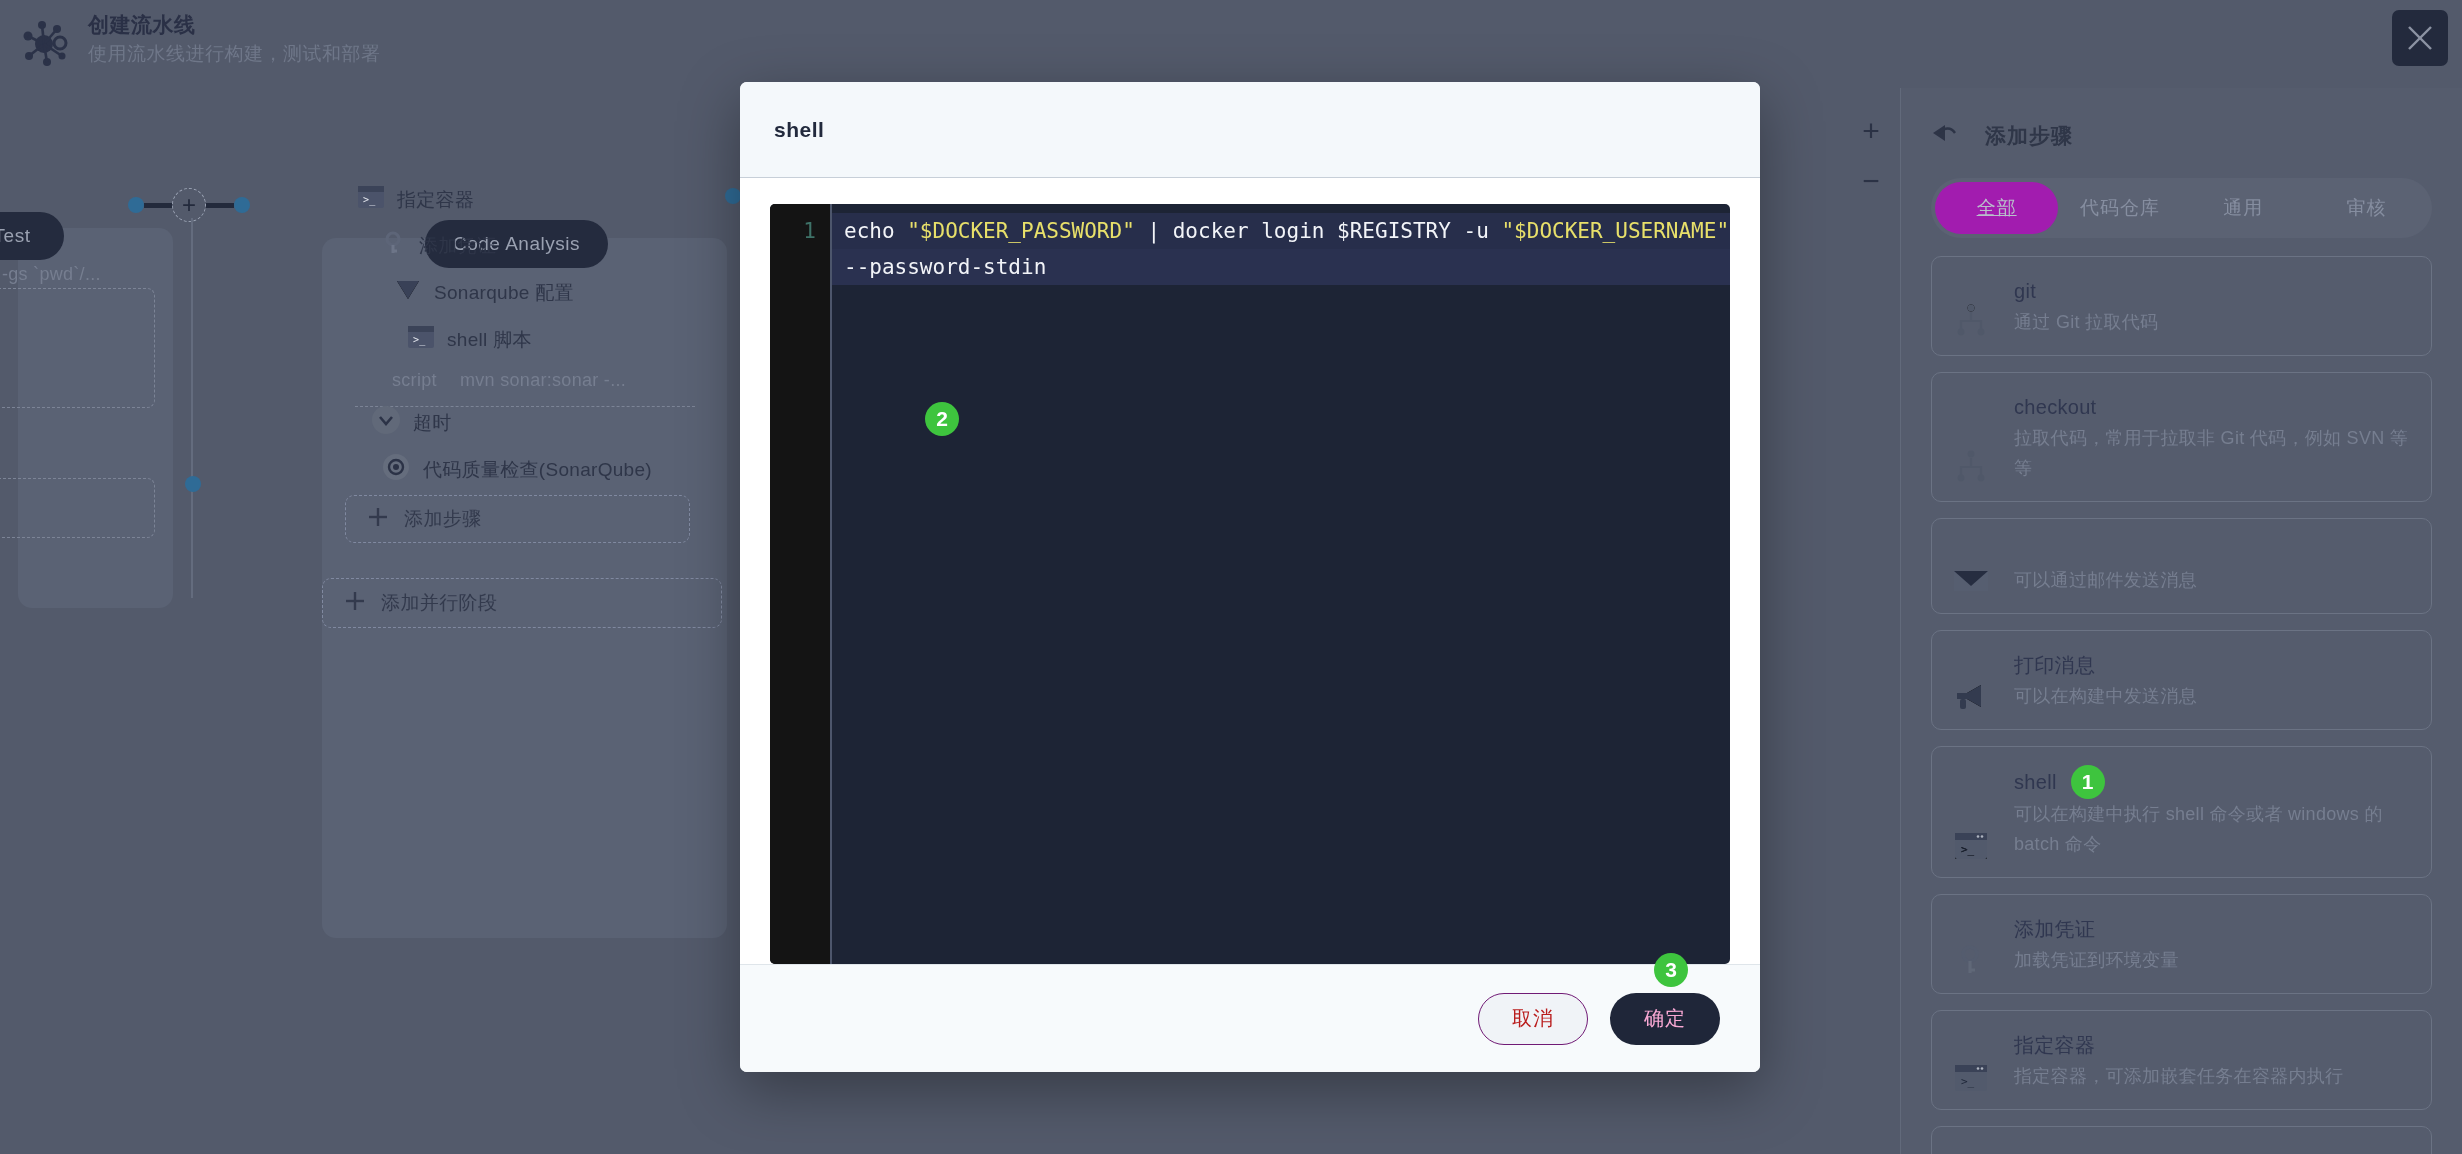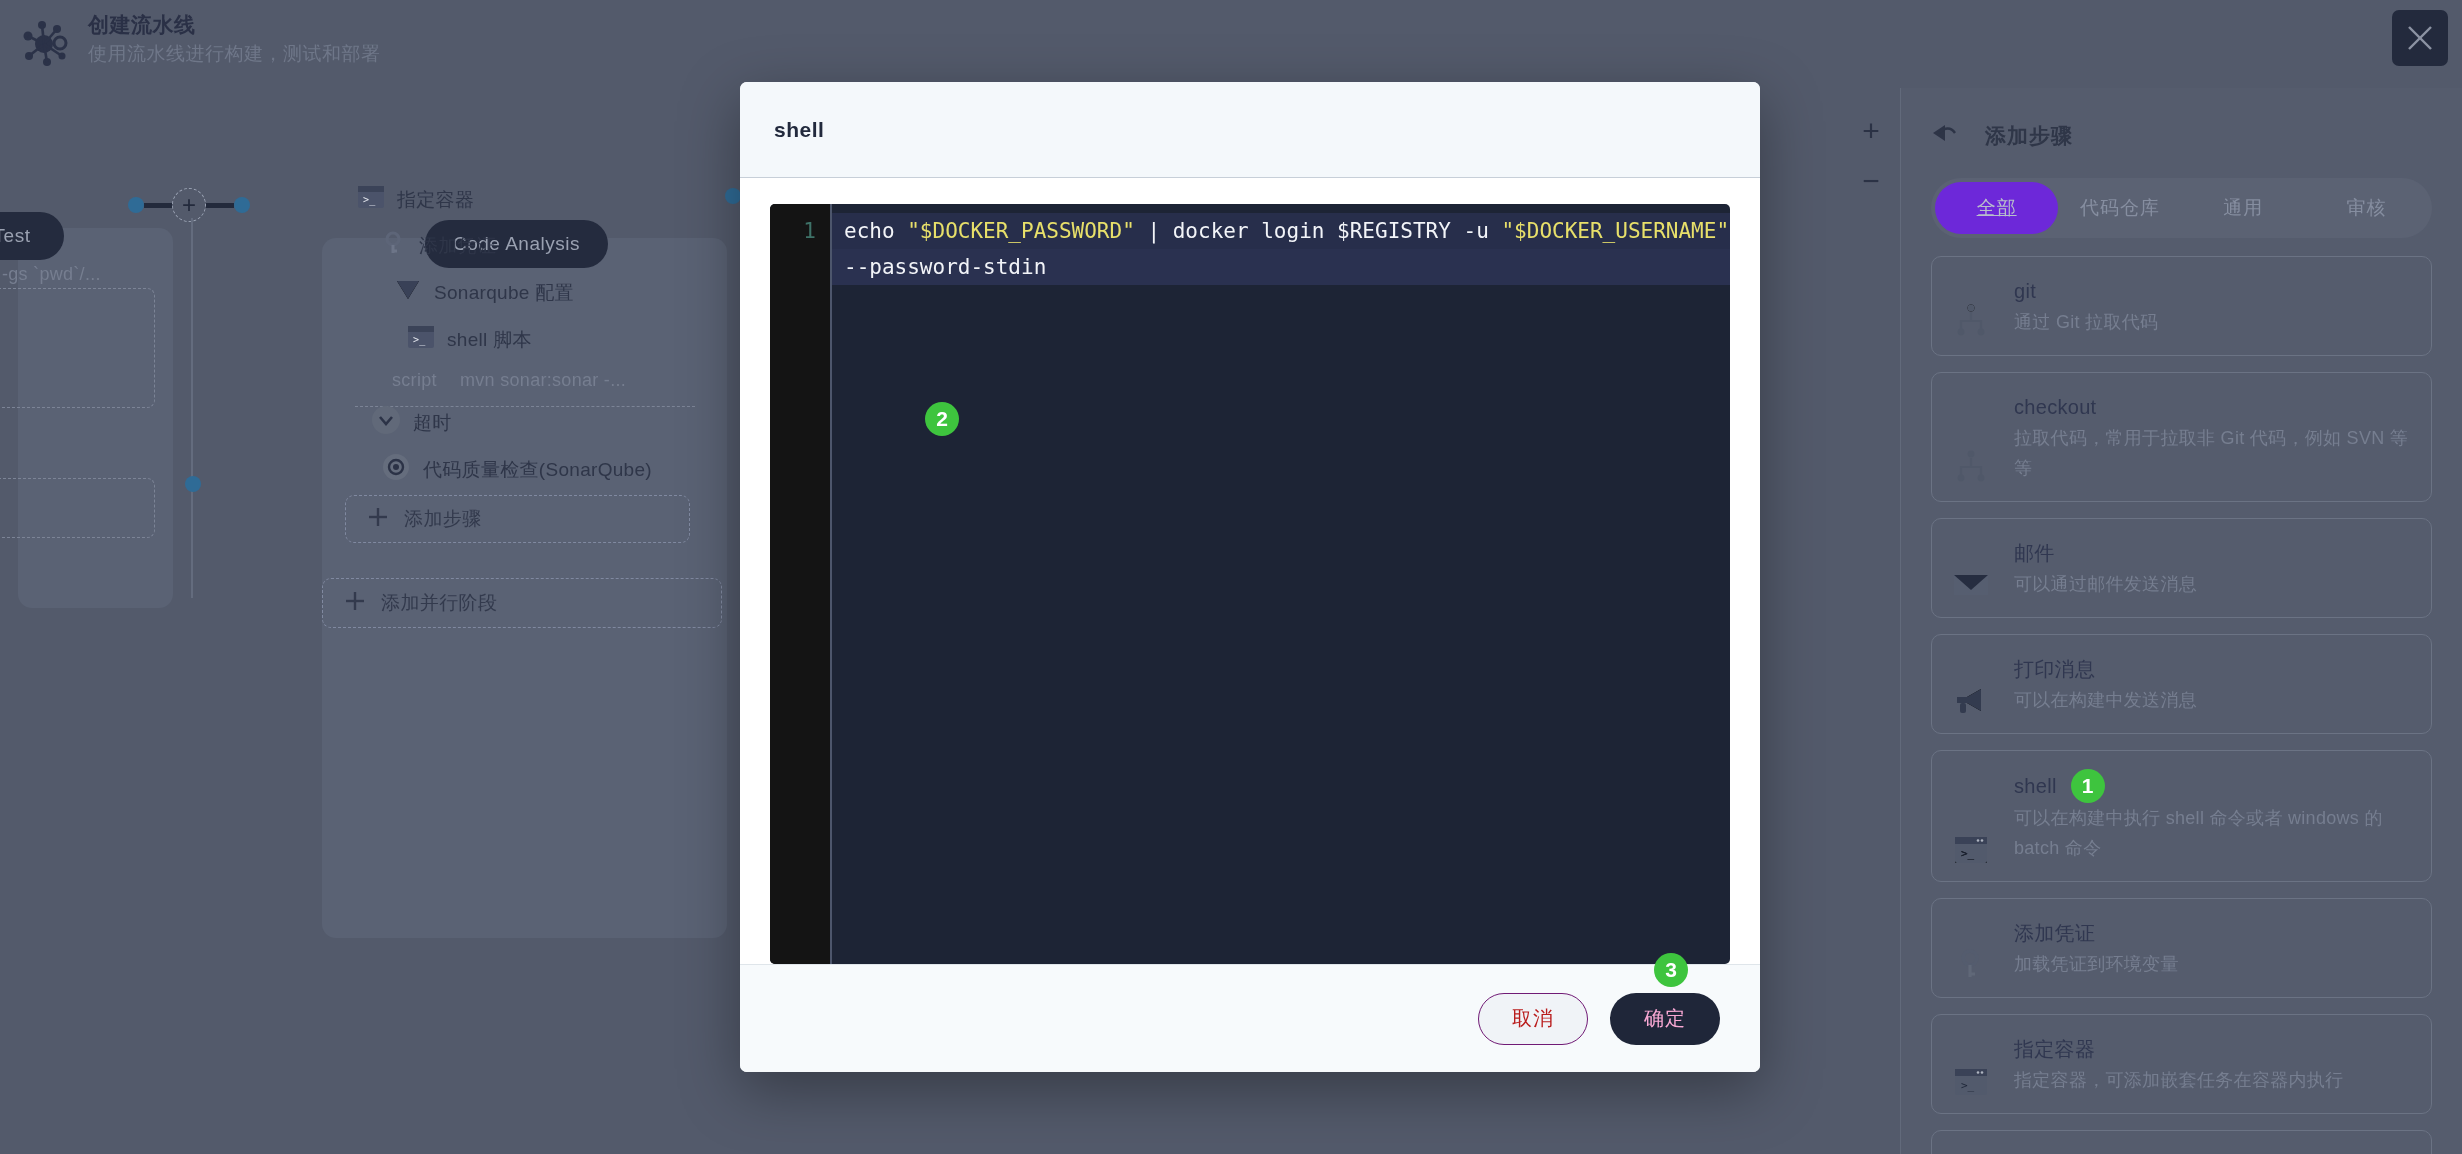--- a/index.html
+++ b/index.html
@@ -81,21 +81,21 @@
   .sb-back { cursor: pointer; }
   .sb-title { font-size: 21px; font-weight: bold; color: #2f3648; letter-spacing: 1px; }
   .sb-tabs {
     margin-top: 12px; height: 60px; background: #5b6273; border-radius: 30px;
     display: flex; align-items: center; padding: 0 4px;
   }
   .sb-tab {
     flex: 1; height: 52px; border-radius: 26px; display: flex; align-items: center;
     justify-content: center; font-size: 19px; color: #868ea0; letter-spacing: 1px; cursor: pointer;
   }
-  .sb-tab.active { background: #6d28d9; color: #b9bfcb; text-decoration: underline; }
+  .sb-tab.active { background: #a21caf; color: #b9bfcb; text-decoration: underline; }
   .sb-list { margin-top: 18px; height: 900px; overflow: hidden; }
   .sb-card {
     border: 1px solid #6b7384; border-radius: 10px; padding: 18px 20px;
     display: flex; gap: 24px; align-items: flex-end; margin-bottom: 16px; cursor: pointer;
     min-height: 96px;
   }
   .sb-card .ico { width: 38px; flex: 0 0 38px; padding-top: 14px; display:flex; justify-content:center; }
   .sb-card .txt { flex: 1; }
   .sb-name { font-size: 20px; color: #303750; line-height: 32px; display: flex; align-items: center; gap: 14px; letter-spacing: .3px; }
   .sb-desc { font-size: 18px; color: #767e90; line-height: 30px; letter-spacing: .3px; }
@@ -369,23 +369,20 @@
       </div>
 
       <div class="sb-card">
         <span class="ico">
           <svg width="34" height="26" viewBox="0 0 34 26">
               <rect x="0" y="2" width="34" height="20" fill="#565e70"></rect>
               <path d="M0 2 L17 17 L34 2 Z" fill="#262d40"></path>
             </svg>
         </span>
         <span class="txt">
-          <span class="sb-name">
-              <span>邮件</span>
-            </span>
           <span class="sb-desc">可以通过邮件发送消息</span>
         </span>
       </div>
 
       <div class="sb-card">
         <span class="ico">
           <svg width="32" height="28" viewBox="0 0 32 28">
               <path d="M2 10 L12 10 L26 2 L26 24 L12 16 L2 16 Z" fill="#2e out"></path>
               <path d="M2 10 L12 10 L26 2 L26 24 L12 16 L2 16 Z" fill="#333b4f"></path>
               <rect x="5" y="16" width="6" height="10" rx="2" fill="#333b4f"></rect>

